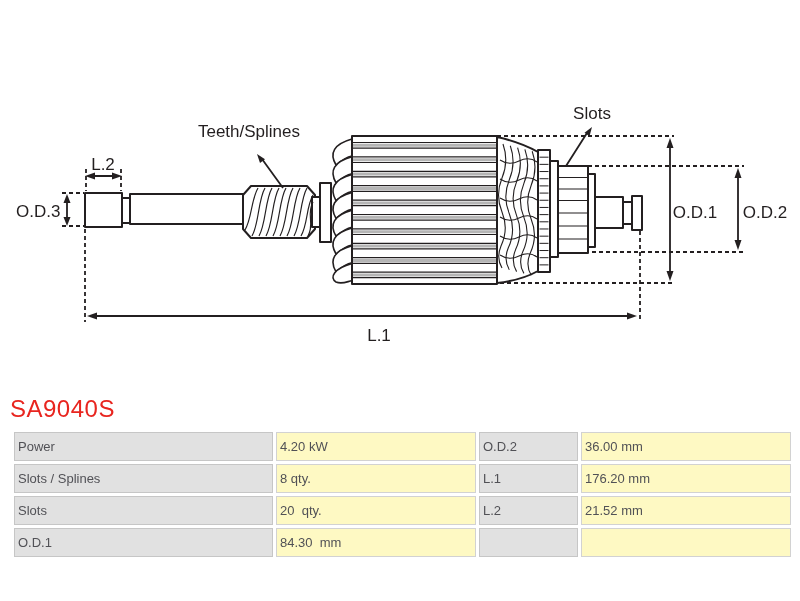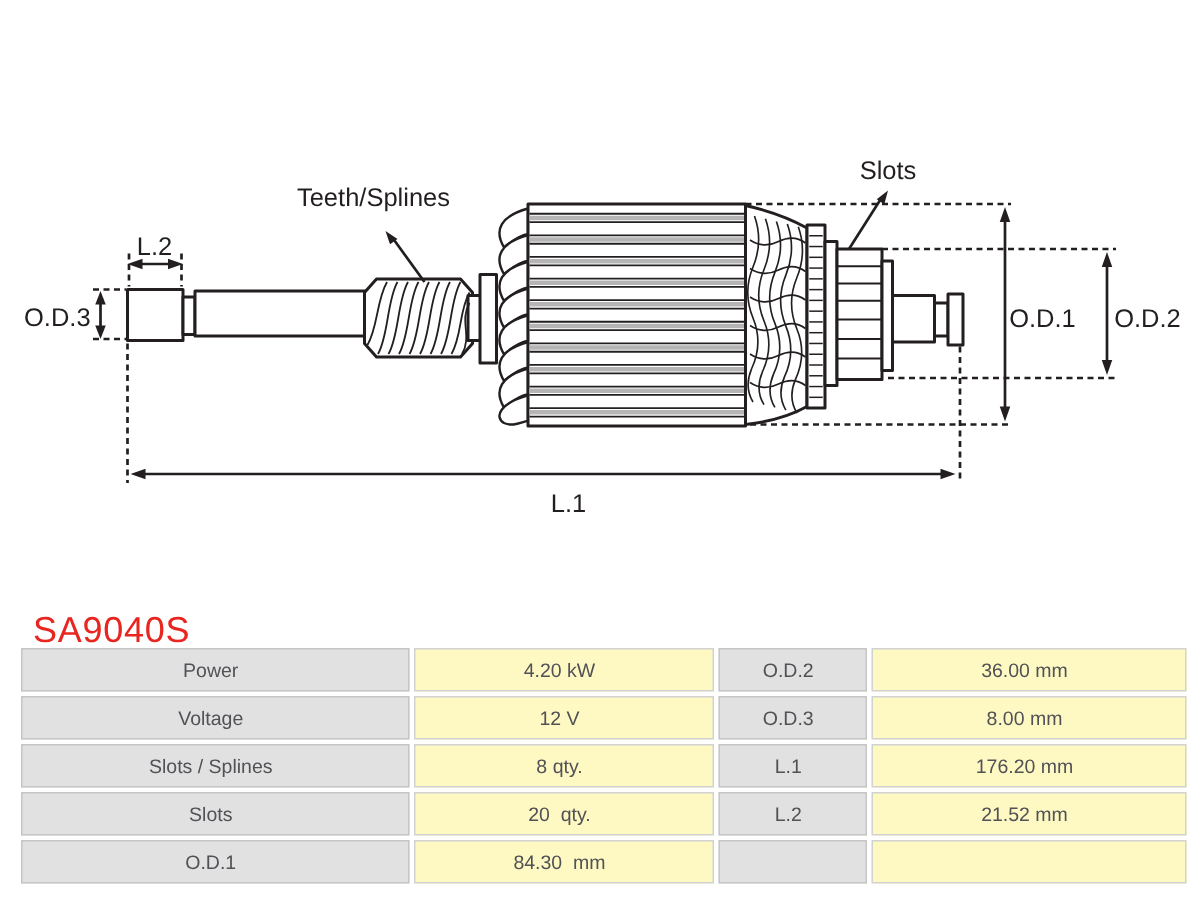--- a/index.html
+++ b/index.html
@@ -1,23 +1,23 @@
 <!DOCTYPE html>
 <html style="--accent: #e8251f; --label-bg: #e1e1e1; --cell-border: #c6c6c6; --cell-border2: #d2d2d2; --table-text: #515156;"><head>
 <meta charset="utf-8">
 <style>
   html,body{margin:0;padding:0}
   body{width:800px;height:601px;background:#ffffff;position:relative;overflow:hidden;
        font-family:"Liberation Sans",sans-serif}
   #diagram{position:absolute;left:0;top:0}
-  .product-code{position:absolute;left:10px;top:395px;margin:12px;font-size:24px;
+  .product-code{position:absolute;left:10px;top:395px;margin:0;font-size:24px;
        font-weight:400;letter-spacing:.5px;color:var(--accent,#e8251f)}
   table#spec{position:absolute;left:11px;top:429px;width:783px;border-collapse:separate;
        border-spacing:3px;table-layout:fixed;font-size:13px;color:var(--table-text,#515156)}
-  #spec td{height:27px;padding:0 9px 0 3px;text-align:center;vertical-align:middle;
+  #spec td{height:27px;padding:0 9px 0 3px;text-align:left;vertical-align:middle;
        white-space:pre;overflow:hidden}
   #spec td.lab{background:var(--label-bg,#e1e1e1);border:1px solid var(--cell-border,#c6c6c6)}
   #spec td.val{background:#fef9c3;border:1px solid var(--cell-border2,#d2d2d2)}
   svg text{font-family:"Liberation Sans",sans-serif}
 </style>
 </head>
 <body>
 
 <svg id="diagram" width="800" height="392" viewBox="0 0 800 392">
 
@@ -171,26 +171,20 @@
       <col style="width:210px">
   </colgroup>
   <tbody>
     <tr>
       <td class="lab">Power</td>
       <td class="val">4.20 kW</td>
       <td class="lab">O.D.2</td>
       <td class="val">36.00 mm</td>
     </tr>
     <tr>
-      <td class="lab">Voltage</td>
-      <td class="val">12 V</td>
-      <td class="lab">O.D.3</td>
-      <td class="val">8.00 mm</td>
-    </tr>
-    <tr>
       <td class="lab">Slots / Splines</td>
       <td class="val">8 qty.</td>
       <td class="lab">L.1</td>
       <td class="val">176.20 mm</td>
     </tr>
     <tr>
       <td class="lab">Slots</td>
       <td class="val">20  qty.</td>
       <td class="lab">L.2</td>
       <td class="val">21.52 mm</td>

